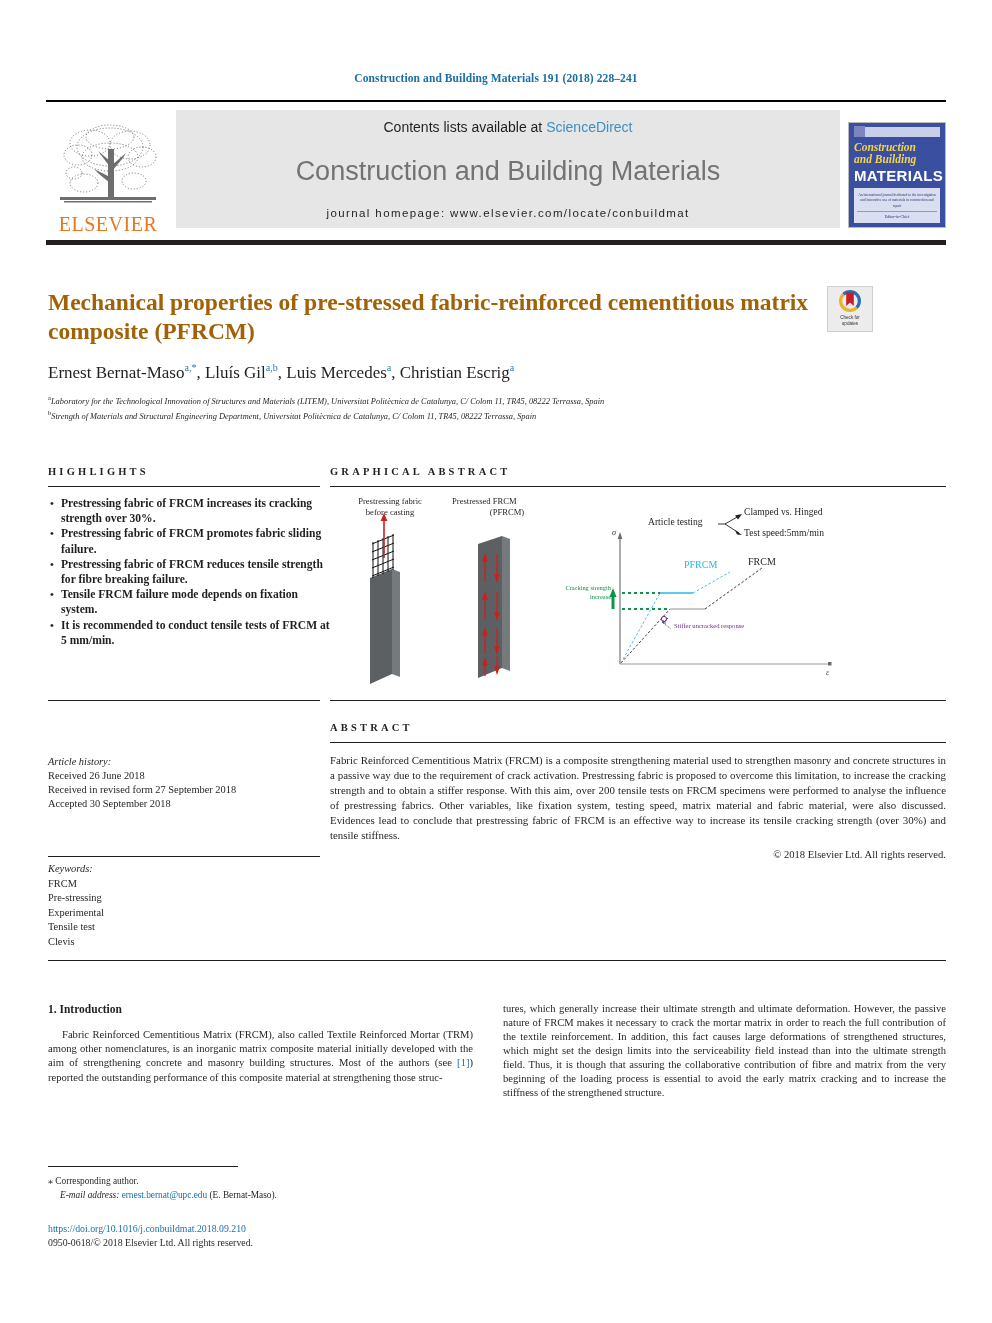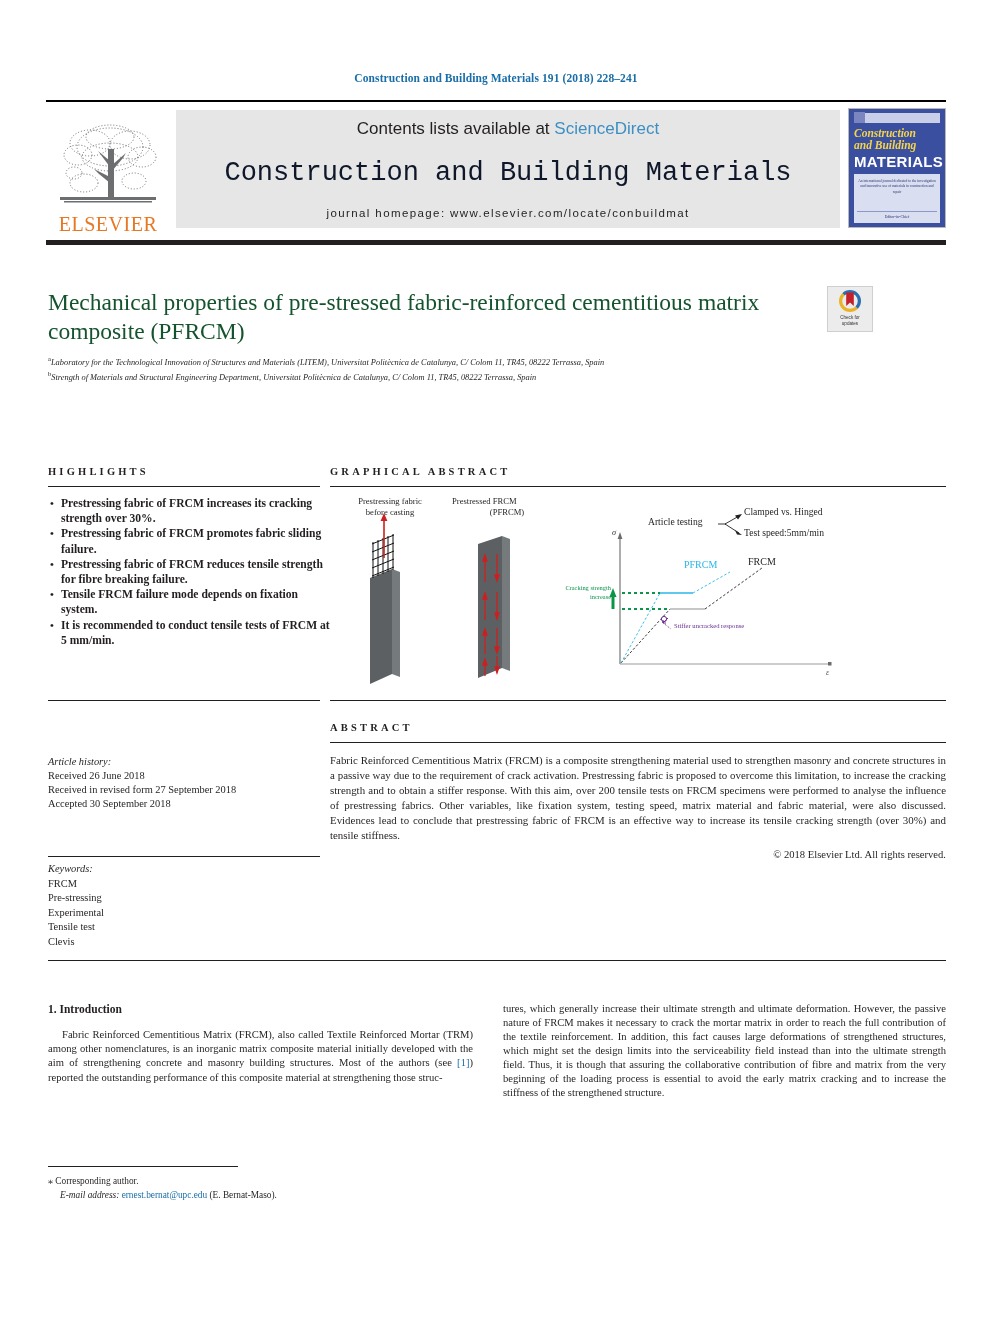--- a/index.html
+++ b/index.html
@@ -69,40 +69,40 @@
     margin-top: 8px;
     margin-bottom: 6px;
     display: flex;
     flex-direction: column;
     justify-content: space-between;
     align-items: center;
     padding: 9px 0 9px 0;
   }
   .contents-line {
     font-family: "Liberation Sans", sans-serif;
-    font-size: 17px;
+    font-size: 14px;
     color: #231f20;
   }
   .contents-line .sd { color: #3c8fc4; }
   .journal-name {
-    font-family: Liberation Mono, monospace;
+    font-family: Liberation Sans, sans-serif;
     font-size: 27px;
-    color: #0f172a;
+    color: #737373;
     line-height: 1;
   }
   .homepage-line {
     font-family: "Liberation Sans", sans-serif;
     font-size: 11.5px;
     letter-spacing: 1.4px;
     color: #231f20;
   }
   .cover-thumb {
     width: 96px;
     flex: 0 0 96px;
-    margin-top: 6px;
+    margin-top: 20px;
     margin-bottom: 6px;
     border: 1px solid #b9b9b9;
     background: #3b4fa0;
     position: relative;
     overflow: hidden;
   }
   .cover-inner {
     position: absolute;
     inset: 0;
     display: flex;
@@ -172,22 +172,22 @@
 
   
   .title-block {
     position: absolute;
     top: 288px; left: 48px;
     width: 770px;
   }
   .art-title {
     font-size: 23.5px;
     line-height: 1.22;
-    color: #14532d;
-    font-weight: normal;
+    color: #a16207;
+    font-weight: bold;
     margin: 0;
   }
   .authors {
     margin-top: 16px;
     font-size: 17px;
     color: #231f20;
     line-height: 1.3;
   }
   .authors sup { font-size: 10px; color:#2a7ab0; vertical-align: super; }
   .affils {
@@ -418,20 +418,26 @@
           <div class="cover-blurb">An international journal dedicated to the investigation and innovative use of materials in construction and repair</div>
           <div class="cover-foot">Editor-in-Chief</div>
         </div>
       </div>
     </div>
   </div>
   <div class="masthead-rule"></div>
 
   <div class="title-block">
     <h1 class="art-title">Mechanical properties of pre-stressed fabric-reinforced cementitious matrix composite (PFRCM)</h1>
+    <div class="authors">
+      <span>Ernest Bernat-Maso</span><sup>a,*</sup>,
+      <span>Lluís Gil</span><sup>a,b</sup>,
+      <span>Luis Mercedes</span><sup>a</sup>,
+      <span>Christian Escrig</span><sup>a</sup>
+    </div>
     <div class="affils">
       <div><sup>a</sup><span>Laboratory for the Technological Innovation of Structures and Materials (LITEM), Universitat Politècnica de Catalunya, C/ Colom 11, TR45, 08222 Terrassa, Spain</span></div>
       <div><sup>b</sup><span>Strength of Materials and Structural Engineering Department, Universitat Politècnica de Catalunya, C/ Colom 11, TR45, 08222 Terrassa, Spain</span></div>
     </div>
   </div>
 
   <div class="crossmark">
     <svg width="26" height="24" viewBox="0 0 26 24">
       <circle cx="13" cy="11" r="9.4" fill="none" stroke="#2b6fb0" stroke-width="3.2" stroke-dasharray="29.5 29.5" transform="rotate(-135 13 11)"></circle>
       <circle cx="13" cy="11" r="9.4" fill="none" stroke="#e8b42a" stroke-width="3.2" stroke-dasharray="29.5 29.5" transform="rotate(45 13 11)"></circle>
@@ -627,14 +633,18 @@
       <span class="star">⁎</span>
       <span>Corresponding author.</span>
     </div>
     <div style="padding-left:12px;">
       <span class="fn-ital">E-mail address:</span>
       <span class="mail-link">ernest.bernat@upc.edu</span>
       <span>(E. Bernat-Maso).</span>
     </div>
   </div>
 
+  <div class="doi-block">
+    <div class="doi-link">https://doi.org/10.1016/j.conbuildmat.2018.09.210</div>
+    <div class="issn-line">0950-0618/© 2018 Elsevier Ltd. All rights reserved.</div>
+  </div>
 
 </div>
 
 </body></html>

